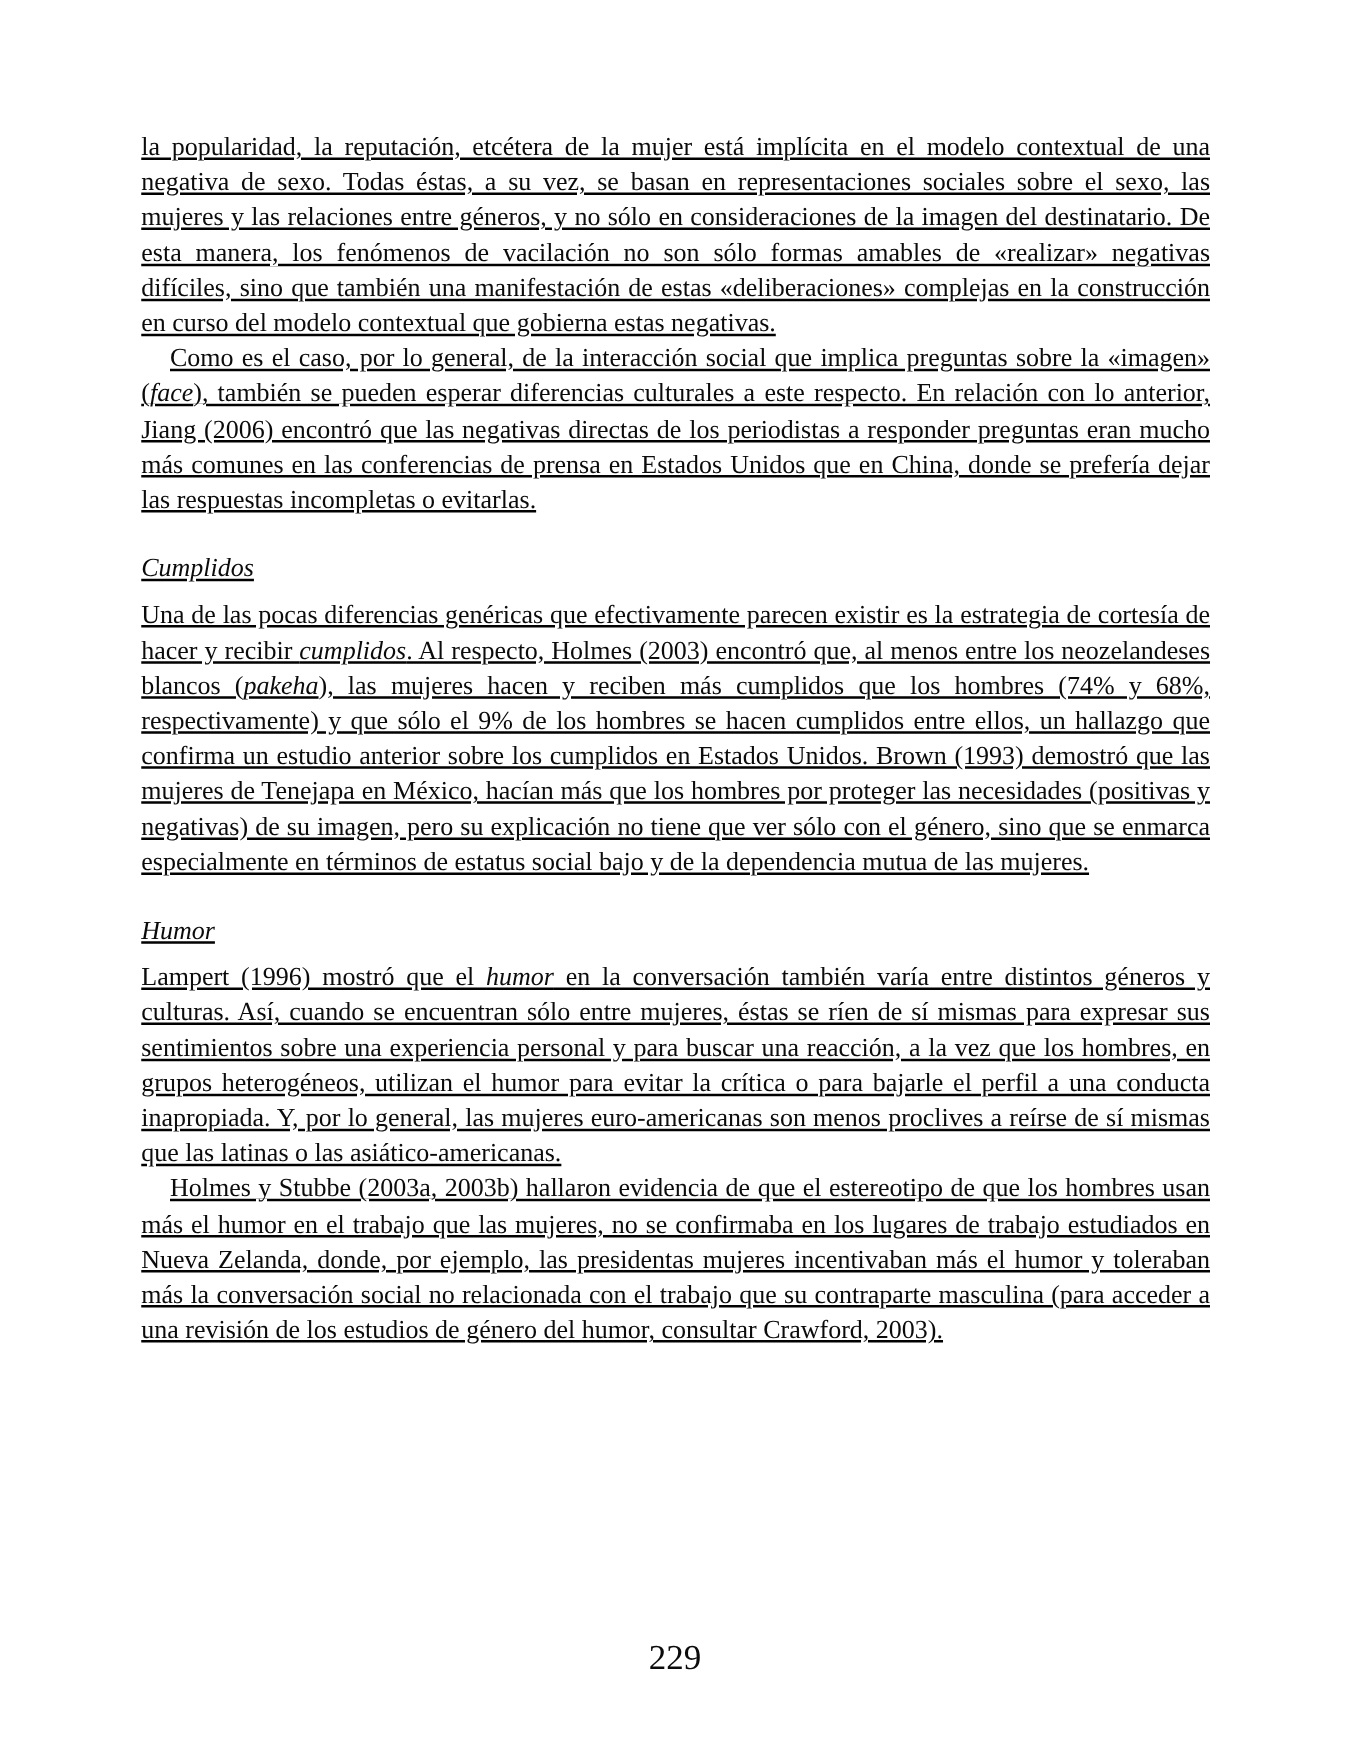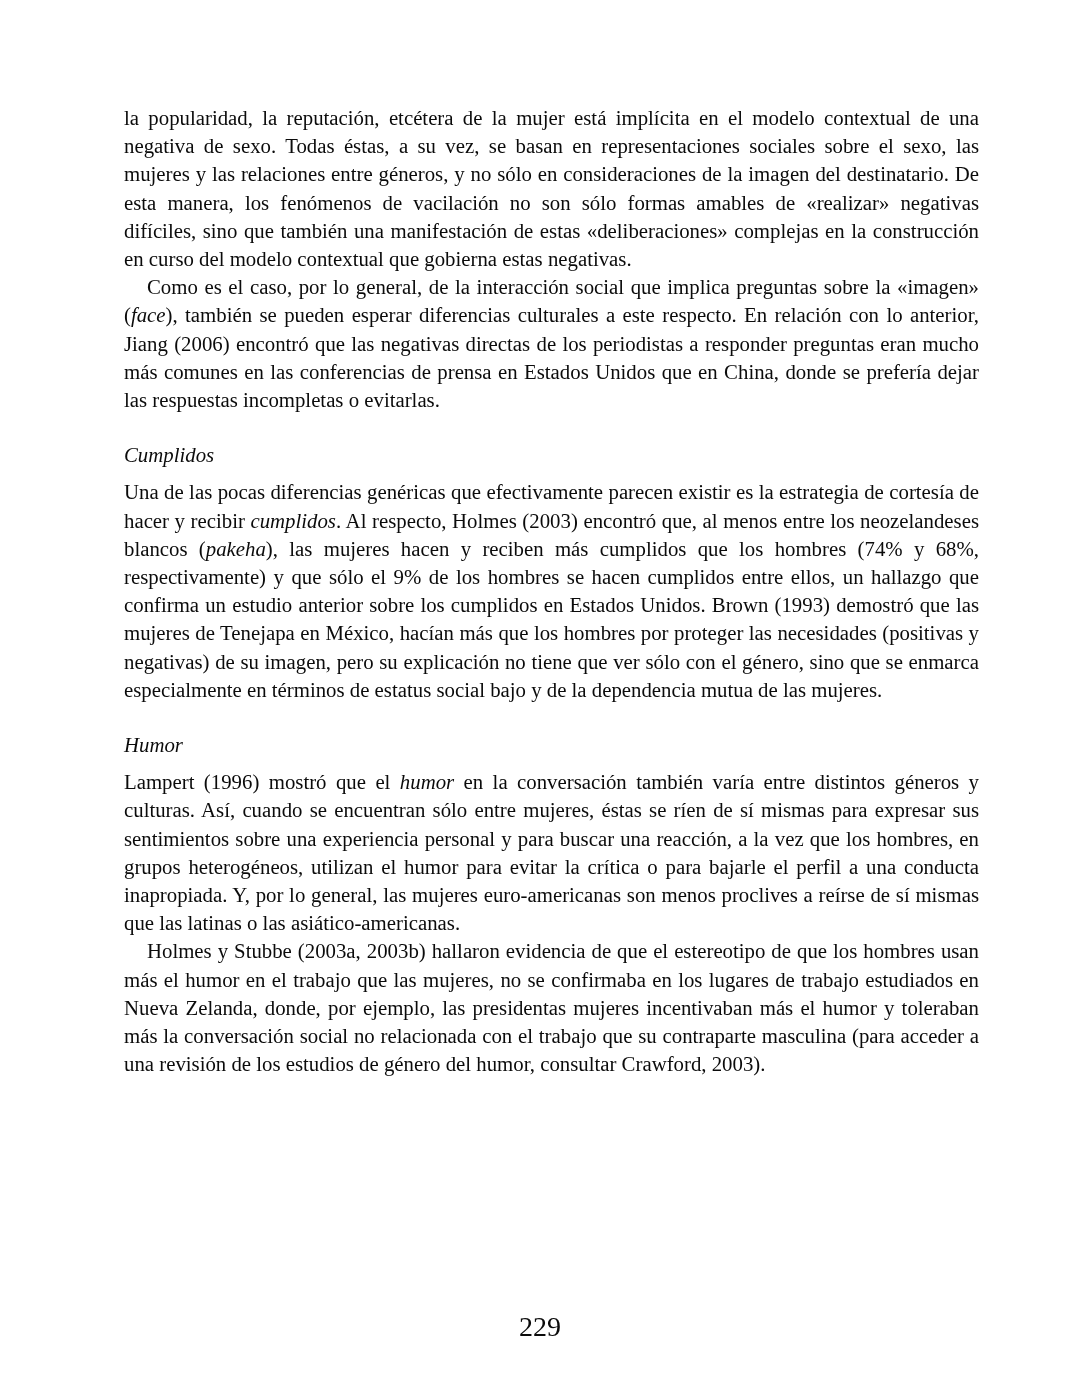--- a/index.html
+++ b/index.html
@@ -21,23 +21,24 @@
   .page {
     position: absolute;
     top: 0; left: 0;
     width: 1080px;
     height: 1397px;
     background: #ffffff;
   }
 
   .text-column {
     position: absolute;
-    left: 124px;
+    left: 113px;
     top: 104px;
     width: 855px;
+    text-decoration: underline;
   }
 
   p.body-para {
     margin: 0;
     font-size: 20.8px;
     line-height: 28.2px;
     text-align: justify;
     text-justify: inter-word;
     hyphens: none;
     color: #0b0b0b;

